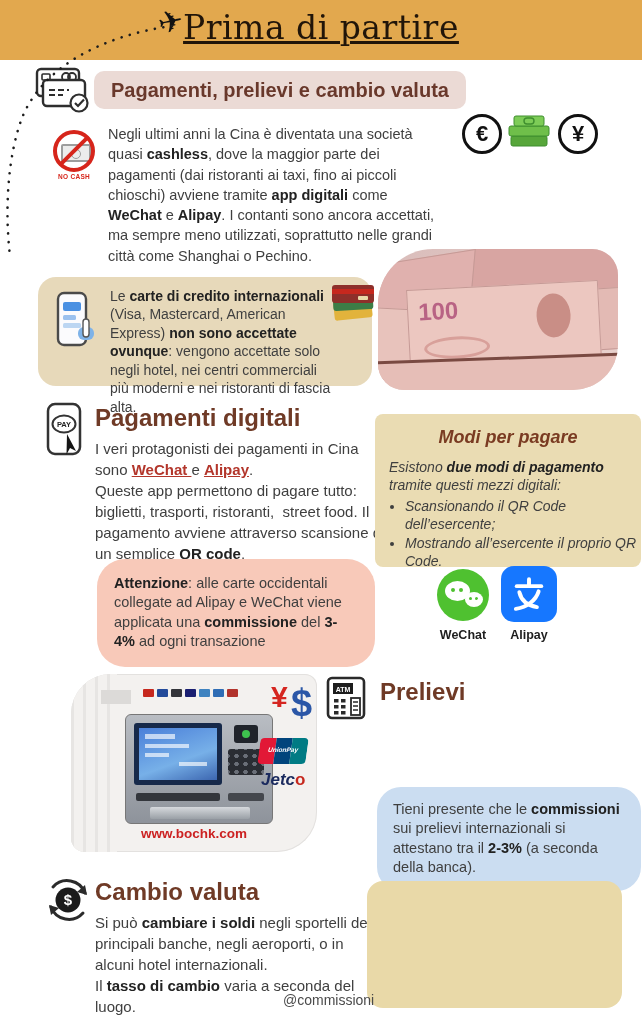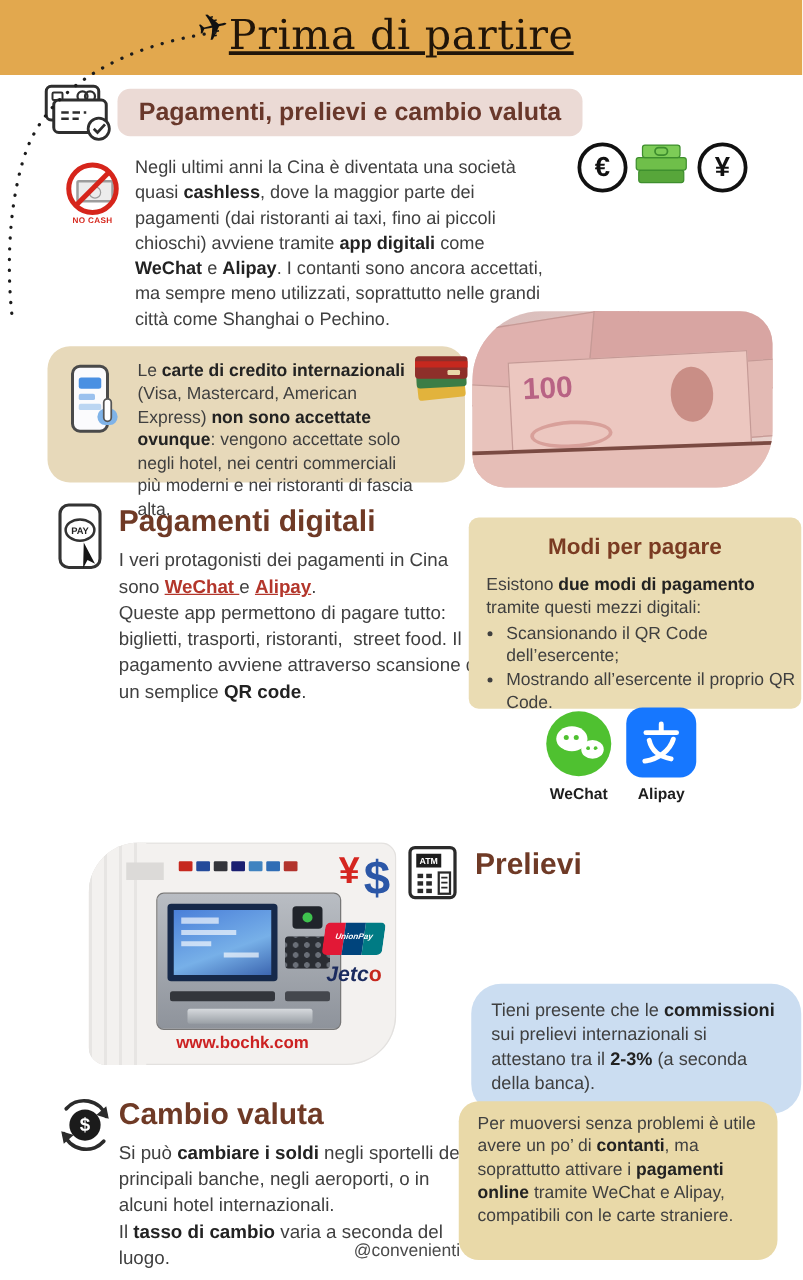--- a/index.html
+++ b/index.html
@@ -172,21 +172,21 @@
   <svg class="abs" style="left:38px;top:402px;" width="54" height="58" viewBox="0 0 54 58">
     <rect x="10" y="2" width="32" height="50" rx="7" fill="#fff" stroke="#333" stroke-width="2.5"></rect>
     <ellipse cx="26" cy="22" rx="11.5" ry="8.5" fill="#fff" stroke="#333" stroke-width="2"></ellipse>
     <text x="26" y="25" text-anchor="middle" font-size="7.5" font-weight="700" fill="#222">PAY</text>
     <path d="M29 32 l9 17 l-6 -3 l-3.5 6.5 z" fill="#151515"></path>
   </svg>
   <div class="abs h2" style="left:95px;top:404px;">Pagamenti digitali</div>
   <div class="abs note rich" style="left:95px;top:438px;width:290px;font-size:15px;line-height:1.4;"><span>I veri protagonisti dei pagamenti in Cina sono </span><span class="seg-link">WeChat </span><span>e </span><span class="seg-link">Alipay</span><span>.
 Queste app permettono di pagare tutto: biglietti, trasporti, ristoranti,  street food. Il pagamento avviene attraverso scansione di un semplice </span><span class="seg-b">QR code</span><span>.</span></div>
 
-  <div class="abs box-khaki" style="left:375px;top:414px;width:266px;height:153px;">
+  <div class="abs box-khaki" style="left:375px;top:414px;width:266px;height:153px;font-style:italic;">
     <div class="box-title" style="margin-top:13px;">Modi per pagare</div>
     <div class="note rich" style="padding:10px 14px 0 14px;font-size:14px;line-height:1.32;"><span>Esistono </span><span class="seg-b">due modi di pagamento</span><span> tramite questi mezzi digitali:</span></div>
     <ul class="note" style="margin:2px 0 0 30px;padding:0;font-size:14px;line-height:1.32;">
       <li><span>Scansionando il QR Code dell’esercente;</span></li>
       <li><span>Mostrando all’esercente il proprio QR Code.</span></li>
     </ul>
   </div>
 
   <div class="abs wc">
     <div class="b1">
@@ -202,20 +202,21 @@
   <div class="abs ap">
     <svg width="42" height="42" viewBox="0 0 48 48">
       <path d="M10 15 H38" stroke="#fff" stroke-width="4.5" stroke-linecap="round" fill="none"></path>
       <path d="M24 7 V15" stroke="#fff" stroke-width="4.5" stroke-linecap="round" fill="none"></path>
       <path d="M13 22 C 15 31, 22 37, 33 39" stroke="#fff" stroke-width="4.5" stroke-linecap="round" fill="none"></path>
       <path d="M35 21 C 32 31, 22 39, 9 41" stroke="#fff" stroke-width="4.5" stroke-linecap="round" fill="none"></path>
     </svg>
   </div>
   <div class="abs app-label" style="left:499px;top:628px;">Alipay</div>
 
+  <div class="abs box-salmon note rich" style="left:97px;top:559px;width:244px;padding:15px 17px;font-size:14.5px;line-height:1.34;"><span class="seg-b">Attenzione</span><span>: alle carte occidentali collegate ad Alipay e WeChat viene applicata una </span><span class="seg-b">commissione</span><span> del </span><span class="seg-b">3-4%</span><span> ad ogni transazione</span></div>
 
   <div class="abs photo-atm">
     <div class="atm-lines"></div>
     <div class="atm-sign"></div>
     <span class="logo-chip" style="left:72px;background:#c6281e;"></span>
     <span class="logo-chip" style="left:86px;background:#234a9a;"></span>
     <span class="logo-chip" style="left:100px;background:#33343a;"></span>
     <span class="logo-chip" style="left:114px;background:#1a1f71;"></span>
     <span class="logo-chip" style="left:128px;background:#3f83c0;"></span>
     <span class="logo-chip" style="left:142px;background:#2f6db5;"></span>
@@ -272,18 +273,17 @@
     <path d="M41 39 A19 19 0 0 1 9 33" fill="none" stroke="#2b2b2b" stroke-width="3" stroke-linecap="round"></path>
     <path d="M9 41 l-2 -10 l10 3 z" fill="#2b2b2b"></path>
     <circle cx="26" cy="26" r="12.5" fill="#1b1b1b"></circle>
     <text x="26" y="31" text-anchor="middle" font-size="15" font-weight="700" fill="#fff">$</text>
   </svg>
   <div class="abs h2" style="left:95px;top:878px;">Cambio valuta</div>
   <div class="abs note rich" style="left:95px;top:912px;width:288px;font-size:15px;line-height:1.4;"><span>Si può </span><span class="seg-b">cambiare i soldi</span><span> negli sportelli delle principali banche, negli aeroporti, o in alcuni hotel internazionali.
 Il </span><span class="seg-b">tasso di cambio</span><span> varia a seconda del luogo.</span></div>
 
   <div class="abs box-gold" style="left:367px;top:881px;width:255px;height:127px;">
-    <div class="note rich" style="padding:8px 15px 0 15px;font-size:14px;line-height:1.32;"><span>Per muoversi senza problemi è utile avere un po’ di </span><span class="seg-b">contanti</span><span>, ma soprattutto attivare i </span><span class="seg-b">pagamenti online</span><span> tramite WeChat e Alipay, compatibili con le carte straniere.</span></div>
-  </div>
-
-  <div class="abs handle">@convenienti</div>
+  </div>
+
+  <div class="abs handle">@commissioni</div>
 
 </div>
 
 </body></html>

